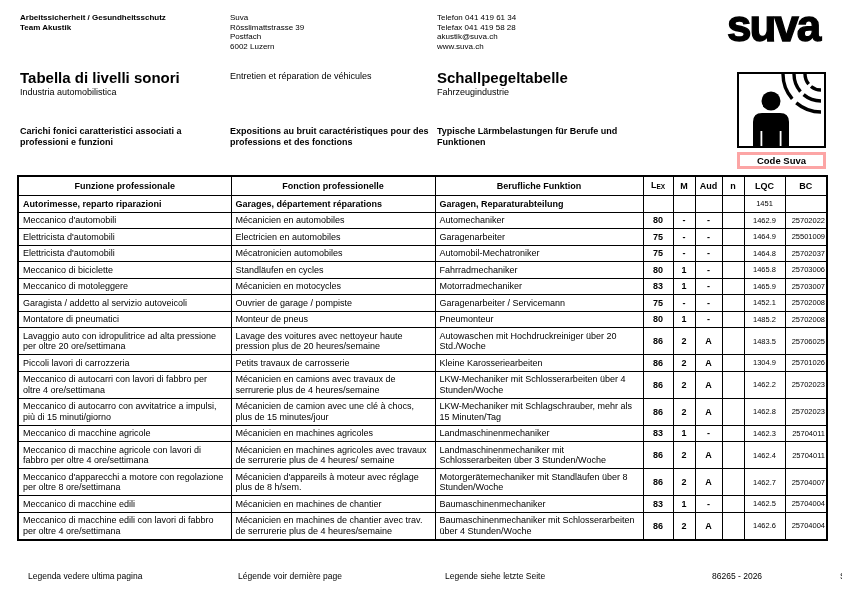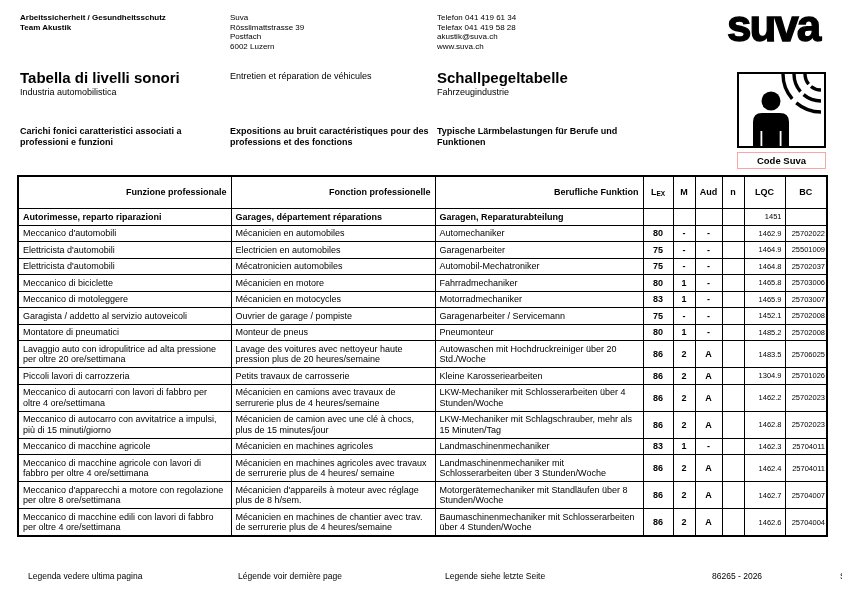--- a/index.html
+++ b/index.html
@@ -21,33 +21,33 @@
   
   .title-block { top:70px; width:200px; }
   .t-it { left:20px; } .t-fr { left:230px; } .t-de { left:437px; }
   .title { font-size:15px; font-weight:bold; line-height:16px; }
   .subtitle { font-size:9px; font-weight:normal; line-height:10.5px; margin-top:1px; }
 
   .section-line { top:126px; width:206px; font-size:9px; font-weight:bold; line-height:11px; }
 
   
   .picto-box { left:737px; top:72px; width:89px; height:76px; border:2px solid #000; box-sizing:border-box; background:#fff; }
-  .code-box  { left:737px; top:152px; width:89px; height:17px; border:1px solid #fca5a5; box-sizing:border-box;
+  .code-box  { left:737px; top:152px; width:89px; height:17px; border:3px solid #fca5a5; box-sizing:border-box;
                display:flex; align-items:center; justify-content:center; font-size:9.5px; font-weight:bold; }
 
   
   .tbl-wrap { left:17px; top:175px; }
   table { border-collapse:collapse; table-layout:fixed; width:809px; border:2px solid #000; }
   th, td { border:1px solid #000; overflow:hidden; }
-  th { font-size:9px; text-align:right; padding:10px 4px; line-height:11px; }
+  th { font-size:9px; text-align:center; padding:3px 4px; line-height:11px; }
   th.c-ctr { text-align:center; padding:3px 1px; }
   .sub { font-size:6.5px; vertical-align:-1px; letter-spacing:0; }
   td.c-txt { font-size:9px; line-height:10.5px; padding:2.5px 4px; vertical-align:middle; }
   td.c-num { font-size:9px; font-weight:bold; text-align:center; vertical-align:middle; padding:2px 1px; }
-  td.c-code { font-size:7.5px; padding:2px 3px; vertical-align:middle; text-align:right; }
+  td.c-code { font-size:7.5px; padding:2px 3px; vertical-align:middle; text-align:center; }
   td.c-bc { text-align:right; padding:2px 1px; }
   tr.group td.c-txt { font-weight:bold; }
 
   
   .footer { top:571px; font-size:8.5px;padding-left:8px; }
   .f-it { left:20px; } .f-fr { left:230px; } .f-de { left:437px; }
   .f-doc { left:704px; } .f-page { left:832px; }
 </style>
 </head>
 <body>
@@ -171,21 +171,21 @@
           <td class="c-txt">Automobil-Mechatroniker</td>
           <td class="c-num">75</td>
           <td class="c-num">-</td>
           <td class="c-num">-</td>
           <td class="c-num"></td>
           <td class="c-code">1464.8</td>
           <td class="c-code c-bc">25702037</td>
         </tr>
         <tr>
           <td class="c-txt">Meccanico di biciclette</td>
-          <td class="c-txt">Mécanicien en motore</td>
+          <td class="c-txt">Standläufen en cycles</td>
           <td class="c-txt">Fahrradmechaniker</td>
           <td class="c-num">80</td>
           <td class="c-num">1</td>
           <td class="c-num">-</td>
           <td class="c-num"></td>
           <td class="c-code">1465.8</td>
           <td class="c-code c-bc">25703006</td>
         </tr>
         <tr>
           <td class="c-txt">Meccanico di motoleggere</td>
@@ -289,20 +289,31 @@
         <tr>
           <td class="c-txt">Meccanico d'apparecchi a motore con regolazione per oltre 8 ore/settimana</td>
           <td class="c-txt">Mécanicien d'appareils à moteur avec réglage plus de 8 h/sem.</td>
           <td class="c-txt">Motorgerätemechaniker mit Standläufen über 8 Stunden/Woche</td>
           <td class="c-num">86</td>
           <td class="c-num">2</td>
           <td class="c-num">A</td>
           <td class="c-num"></td>
           <td class="c-code">1462.7</td>
           <td class="c-code c-bc">25704007</td>
+        </tr>
+        <tr>
+          <td class="c-txt">Meccanico di macchine edili</td>
+          <td class="c-txt">Mécanicien en machines de chantier</td>
+          <td class="c-txt">Baumaschinenmechaniker</td>
+          <td class="c-num">83</td>
+          <td class="c-num">1</td>
+          <td class="c-num">-</td>
+          <td class="c-num"></td>
+          <td class="c-code">1462.5</td>
+          <td class="c-code c-bc">25704004</td>
         </tr>
         <tr>
           <td class="c-txt">Meccanico di macchine edili con lavori di fabbro per oltre 4 ore/settimana</td>
           <td class="c-txt">Mécanicien en machines de chantier avec trav. de serrurerie plus de 4 heures/semaine</td>
           <td class="c-txt">Baumaschinenmechaniker mit Schlosserarbeiten über 4 Stunden/Woche</td>
           <td class="c-num">86</td>
           <td class="c-num">2</td>
           <td class="c-num">A</td>
           <td class="c-num"></td>
           <td class="c-code">1462.6</td>

